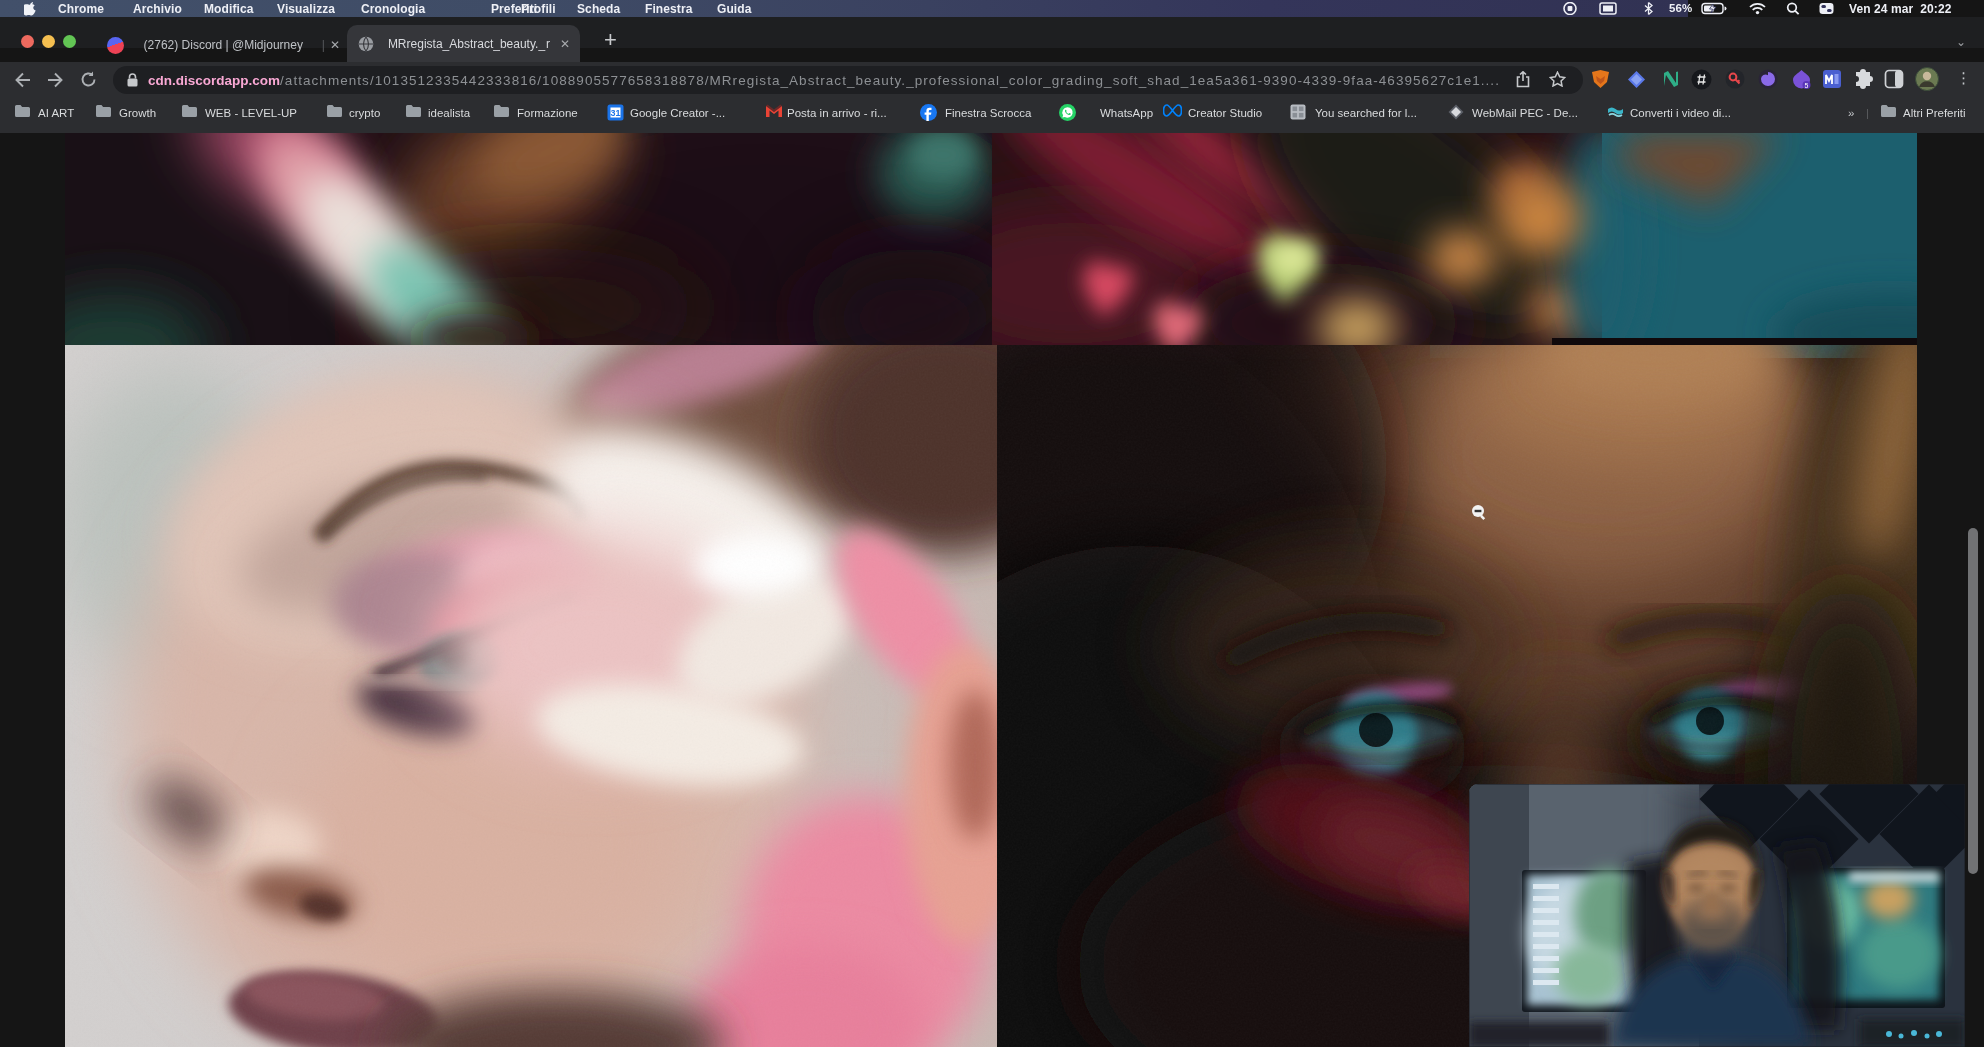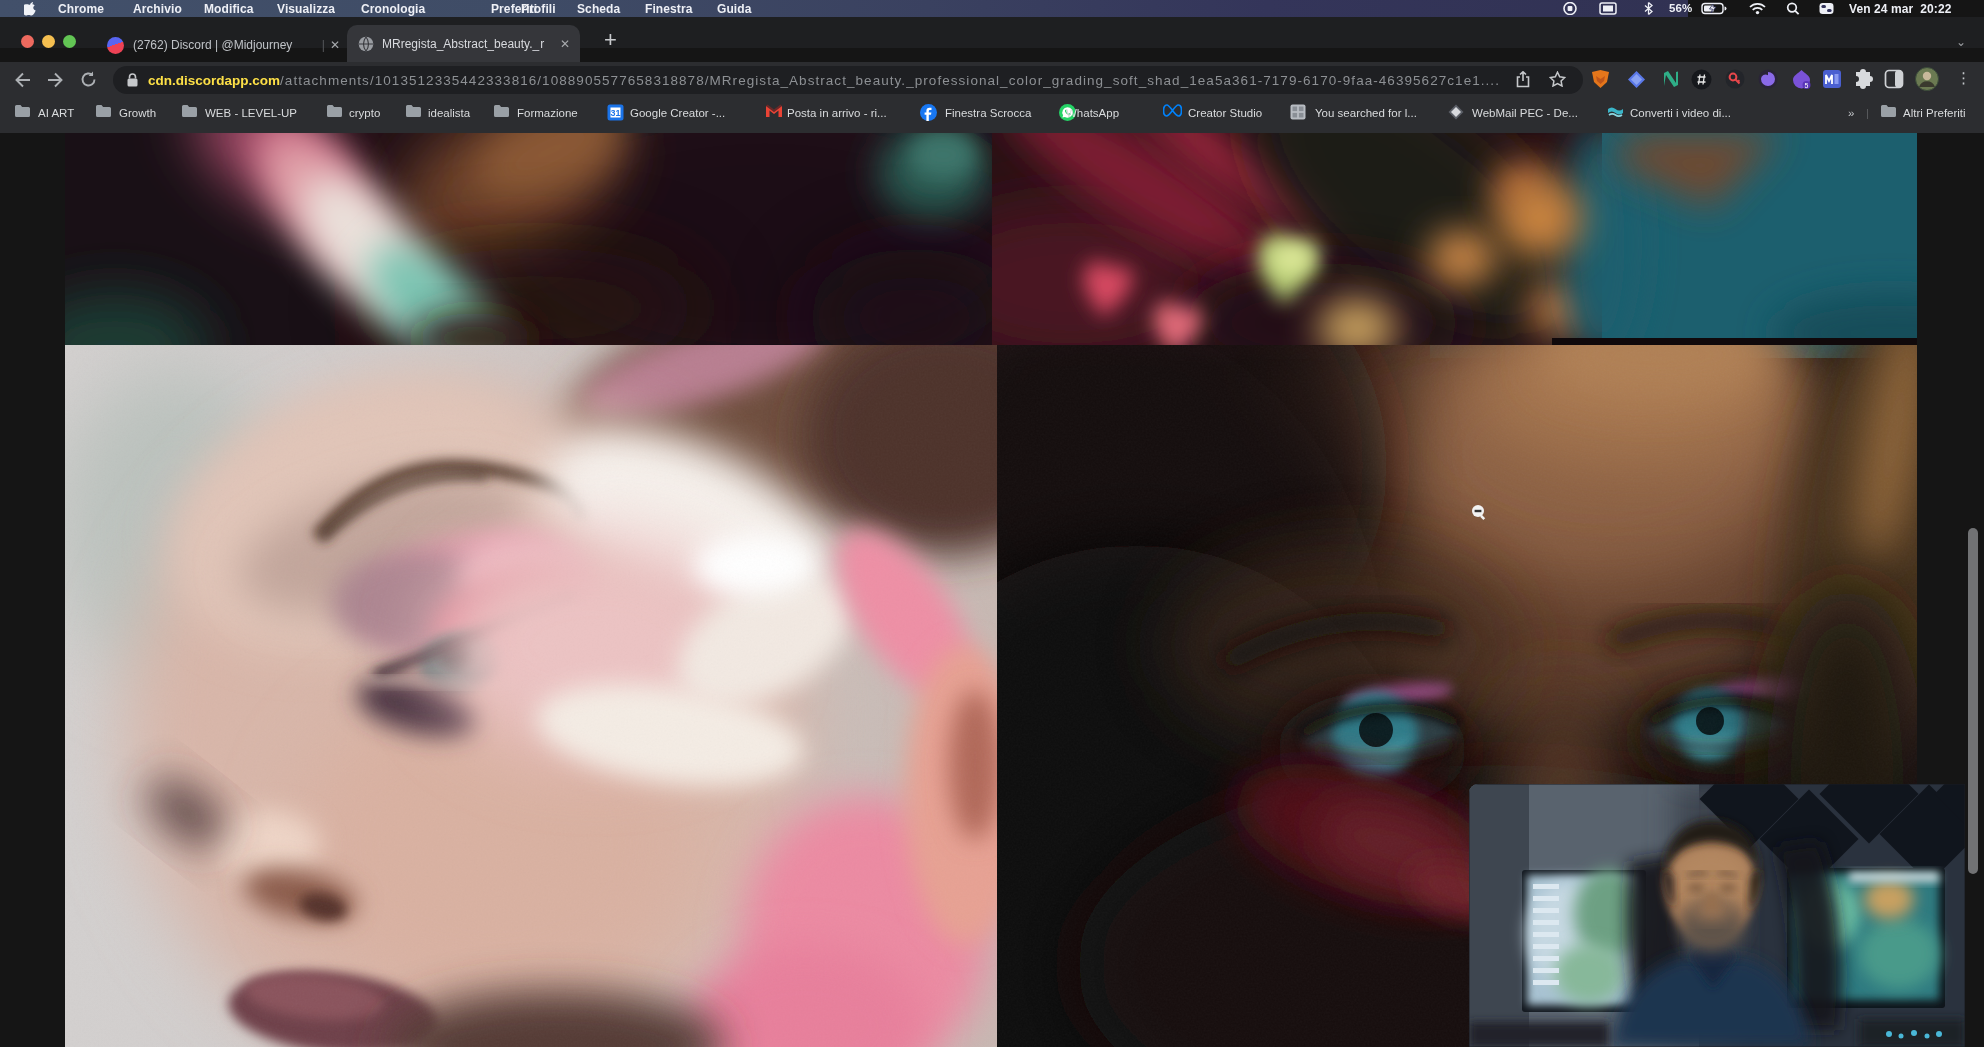--- a/index.html
+++ b/index.html
@@ -6,34 +6,34 @@
   html,body { width:1984px; height:1047px; overflow:hidden; background:#151515;
     font-family:"Liberation Sans", sans-serif; }
 
   
   #menubar { position:absolute; left:0; top:0; width:1688px; height:17px;
     background:linear-gradient(90deg,#42506a 0%,#3f4c66 30%,#3a4160 55%,#34355a 75%,#313253 100%);
     color:#eef0f6; font-size:12px; }
   #menubar span { position:absolute; top:1.5px; white-space:nowrap; font-weight:700; letter-spacing:0.1px; }
 
   
-  #tabbar { position:absolute; left:0; top:17px; width:1984px; height:31px; background:#1e1f21; }
+  #tabbar { position:absolute; left:0; top:17px; width:1984px; height:31px; background:#1e1f21;text-align:center; }
   .light { position:absolute; top:18px; width:13px; height:13px; border-radius:50%; }
   #tab1 { position:absolute; left:107px; top:12px; width:233px; height:32px; color:#bfc2c6;
     font-size:12px; display:flex; align-items:center; }
   #tab2 { position:absolute; left:347px; top:8px; width:233px; height:37px; background:#35363a;
     border-radius:10px 10px 0 0; color:#d8dade; font-size:12px; display:flex; align-items:center; }
   .tabx { color:#a7aaad; font-size:12px; }
 
   
   #addrbar { position:absolute; left:0; top:62px; width:1984px; height:35px; background:#2c2d30; }
   #omni { position:absolute; left:113px; top:4px; width:1470px; height:28px; background:#1e1f22;
     border-radius:14px; display:flex; align-items:center; font-size:13.5px; color:#8d9094;
     padding-left:14px; white-space:nowrap; overflow:hidden; }
-  #omni b { color:#fde047; font-weight:700; }
+  #omni b { color:#f9a8d4; font-weight:700; }
 
   
   #bmbar { position:absolute; left:0; top:97px; width:1984px; height:36px; background:#2c2d30;
     font-size:11.5px; color:#d9dbdd; }
   #bmbar .t { position:absolute; top:9.5px; white-space:nowrap; }
   #bmbar svg, #bmbar .ic { position:absolute; top:7px; }
 
   
   #content { position:absolute; left:0; top:133px; width:1984px; height:914px; background:#151515; overflow:hidden; }
   #content svg { position:absolute; display:block; }
@@ -125,21 +125,21 @@
     </svg>
   <svg width="17" height="17" viewBox="0 0 17 17" style="position:absolute;left:80px;top:9px;">
       <path d="M14.5 8.5 a6 6 0 1 1 -1.8 -4.3" fill="none" stroke="#adb0b4" stroke-width="1.9"></path>
       <path d="M13 0.5 v4.4 h-4.4z" fill="#adb0b4"></path>
     </svg>
   <div id="omni">
     <svg width="11" height="14" viewBox="0 0 11 14" style="margin-right:10px;flex:none;">
         <rect x="0.5" y="5.5" width="10" height="8" rx="1.5" fill="#c6c8cb"></rect>
         <path d="M2.5 5.5 V4 a3 3 0 0 1 6 0 v1.5" fill="none" stroke="#c6c8cb" stroke-width="1.6"></path>
       </svg>
-    <span><b>cdn.discordapp.com</b><span style="letter-spacing:1.05px;">/attachments/1013512335442333816/1088905577658318878/MRregista_Abstract_beauty._professional_color_grading_soft_shad_1ea5a361-7179-6170-9faa-46395627c1e1....</span></span>
+    <span><b>cdn.discordapp.com</b><span style="letter-spacing:1.05px;">/attachments/1013512335442333816/1088905577658318878/MRregista_Abstract_beauty._professional_color_grading_soft_shad_1ea5a361-9390-4339-9faa-46395627c1e1....</span></span>
   </div>
   <svg width="14" height="17" viewBox="0 0 14 17" style="position:absolute;left:1516px;top:9px;">
       <path d="M7 1 v9 M4 3.5 L7 0.8 L10 3.5" fill="none" stroke="#c6c8cb" stroke-width="1.6"></path>
       <path d="M4 6 H1.5 V15.5 H12.5 V6 H10" fill="none" stroke="#c6c8cb" stroke-width="1.6"></path>
     </svg>
   <svg width="17" height="16" viewBox="0 0 17 16" style="position:absolute;left:1549px;top:9px;">
       <path d="M8.5 1.2 l2.2 4.6 5 .7 -3.6 3.5 .9 5 -4.5 -2.4 -4.5 2.4 .9 -5 -3.6 -3.5 5 -.7z" fill="none" stroke="#c6c8cb" stroke-width="1.5"></path>
     </svg>
 
   <span class="ext" style="position:absolute;left:1590px;top:7px;"><svg width="21" height="21" viewBox="0 0 21 21">
@@ -230,21 +230,21 @@
     <span class="t" style="left:787px">Posta in arrivo - ri...</span>
   <svg style="left:920px" width="17" height="17" viewBox="0 0 17 17">
       <circle cx="8.5" cy="8.5" r="8.5" fill="#1877f2"></circle>
       <path d="M11.5 6 h-1.8 c-.5 0 -.9.4 -.9 1 v1.4 h2.6 l-.4 2.4 h-2.2 V17 H6.4 v-6.2 H4.6 V8.4 h1.8 V6.8 c0-1.9 1.1-3 2.9-3 h2.2z" fill="#fff"></path>
     </svg>
     <span class="t" style="left:945px">Finestra Scrocca</span>
   <svg style="left:1059px" width="17" height="17" viewBox="0 0 17 17">
       <circle cx="8.5" cy="8.5" r="8.5" fill="#25d366"></circle>
       <path d="M8.5 3.2 a5.2 5.2 0 0 0 -4.4 8 L3.4 13.6 l2.5 -.7 a5.2 5.2 0 1 0 2.6 -9.7z M6.5 5.8 c.5-.2.7.2.9.6 .2.4.3.7 0 1 -.2.3-.3.4-.1.7 .4.7 1.1 1.3 1.9 1.6 .3.1.4 0 .6-.2 .3-.3.5-.6.9-.4 .4.2.9.5 1 .7 0 .4-.2.9-.6 1.1 -.7.4-2.3-.1-3.5-1.2 C6.4 8.6 5.8 7.3 6 6.5c.1-.4.3-.6.5-.7z" fill="#fff"></path>
     </svg>
-    <span class="t" style="left:1066px">WhatsApp</span>
+    <span class="t" style="left:1100px">WhatsApp</span>
   <svg style="left:1163px" width="19" height="13" viewBox="0 0 19 13">
       <path d="M3.8 1 C5.6 1 7 3 9.5 6.5 12 3 13.4 1 15.2 1 17.3 1 18.5 3.3 18.5 6.5 s-1 5.5-3 5.5 c-1.8 0-3.3-2-6-5.5 C6.8 10 5.3 12 3.5 12 c-2 0-3-2.3-3-5.5 S1.7 1 3.8 1z" fill="none" stroke="#0082fb" stroke-width="1.7"></path>
     </svg>
     <span class="t" style="left:1188px">Creator Studio</span>
   <svg style="left:1290px" width="16" height="16" viewBox="0 0 16 16">
       <rect x="0.5" y="0.5" width="15" height="15" rx="2" fill="#b8bcc2"></rect>
       <rect x="2.5" y="2.5" width="4.6" height="4.6" fill="#8a8f96"></rect>
       <rect x="8.9" y="2.5" width="4.6" height="4.6" fill="#8a8f96"></rect>
       <rect x="2.5" y="8.9" width="4.6" height="4.6" fill="#8a8f96"></rect>
       <rect x="8.9" y="8.9" width="4.6" height="4.6" fill="#8a8f96"></rect>

